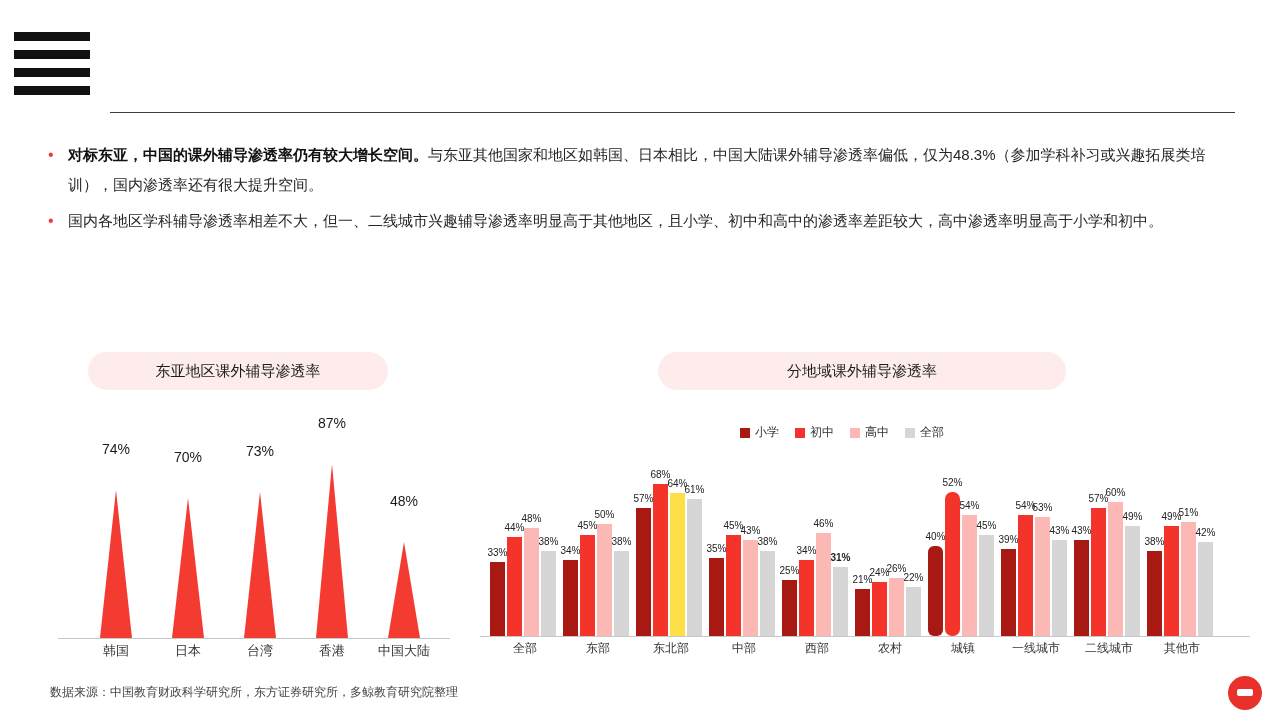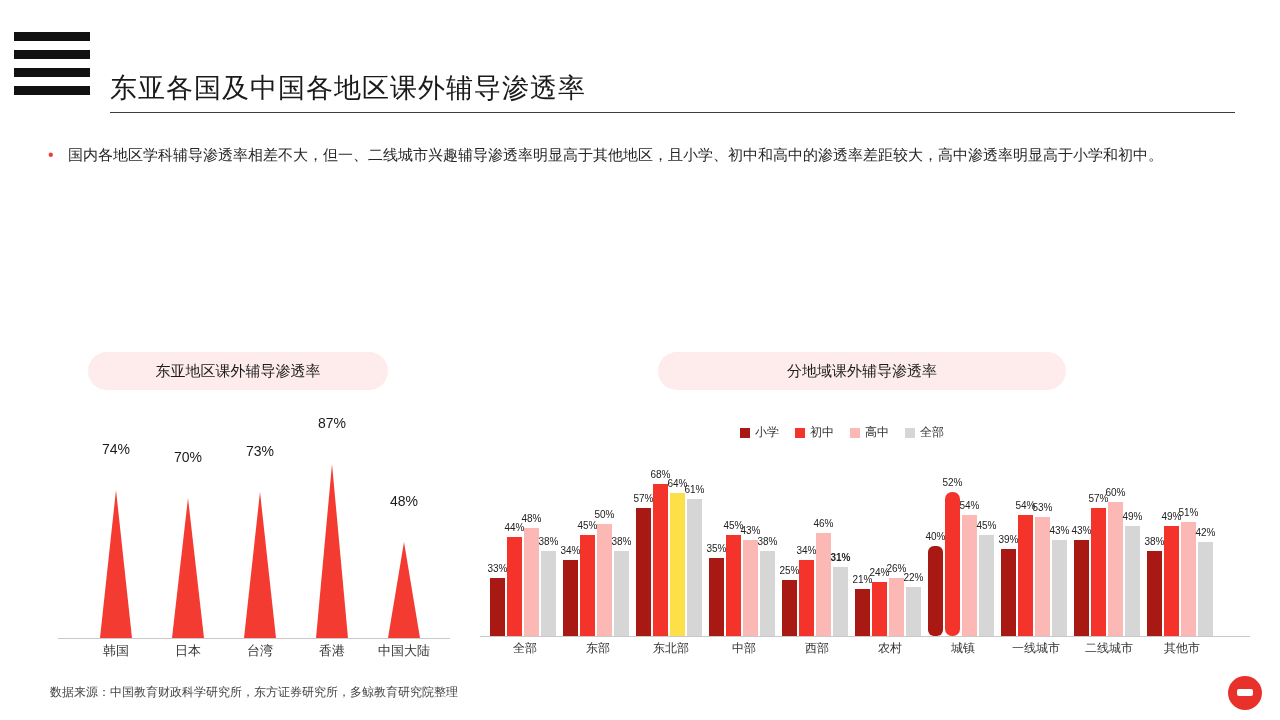--- a/index.html
+++ b/index.html
@@ -216,25 +216,27 @@
 </head>
 <body>
 
 <div class="header">
   <div class="logo-bars">
     <span></span>
       <span></span>
       <span></span>
       <span></span>
   </div>
-  <div class="title">东亚各国及中国各地区课外辅导渗透率</div>
   <div class="title-rule"></div>
 </div>
 
 <div class="bullets">
+  <div class="bullet">
+    <b>对标东亚，中国的课外辅导渗透率仍有较大增长空间。</b><span>与东亚其他国家和地区如韩国、日本相比，中国大陆课外辅导渗透率偏低，仅为48.3%（参加学科补习或兴趣拓展类培训），国内渗透率还有很大提升空间。</span>
+  </div>
   <div class="bullet">
     <span>国内各地区学科辅导渗透率相差不大，但一、二线城市兴趣辅导渗透率明显高于其他地区，且小学、初中和高中的渗透率差距较大，高中渗透率明显高于小学和初中。</span>
   </div>
 </div>
 
 <div class="panel-title" id="left-panel-title">东亚地区课外辅导渗透率</div>
 <div class="panel-title" id="right-panel-title">分地域课外辅导渗透率</div>
 
 <div class="chart-area" id="left-chart">
   <div class="axis"></div>
@@ -280,21 +282,21 @@
     </div>
     <div class="item">
       <span class="swatch" style="background: rgb(214, 214, 214);"></span>
       <span>全部</span>
     </div>
   </div>
 <div class="chart-area" id="right-chart">
   <div class="axis"></div>
 <div class="grp" style="left: 20px; width: 70px;">
       <div class="bars">
-        <div class="bar" style="height: 58px; background: rgb(168, 25, 20);">
+        <div class="bar" style="height: 74px; background: rgb(168, 25, 20);">
           <span>33%</span>
         </div>
         <div class="bar" style="height: 99px; background: rgb(244, 51, 43);">
           <span>44%</span>
         </div>
         <div class="bar" style="height: 108px; background: rgb(251, 184, 180);">
           <span>48%</span>
         </div>
         <div class="bar" style="height: 85px; background: rgb(214, 214, 214);">
           <span>38%</span>

